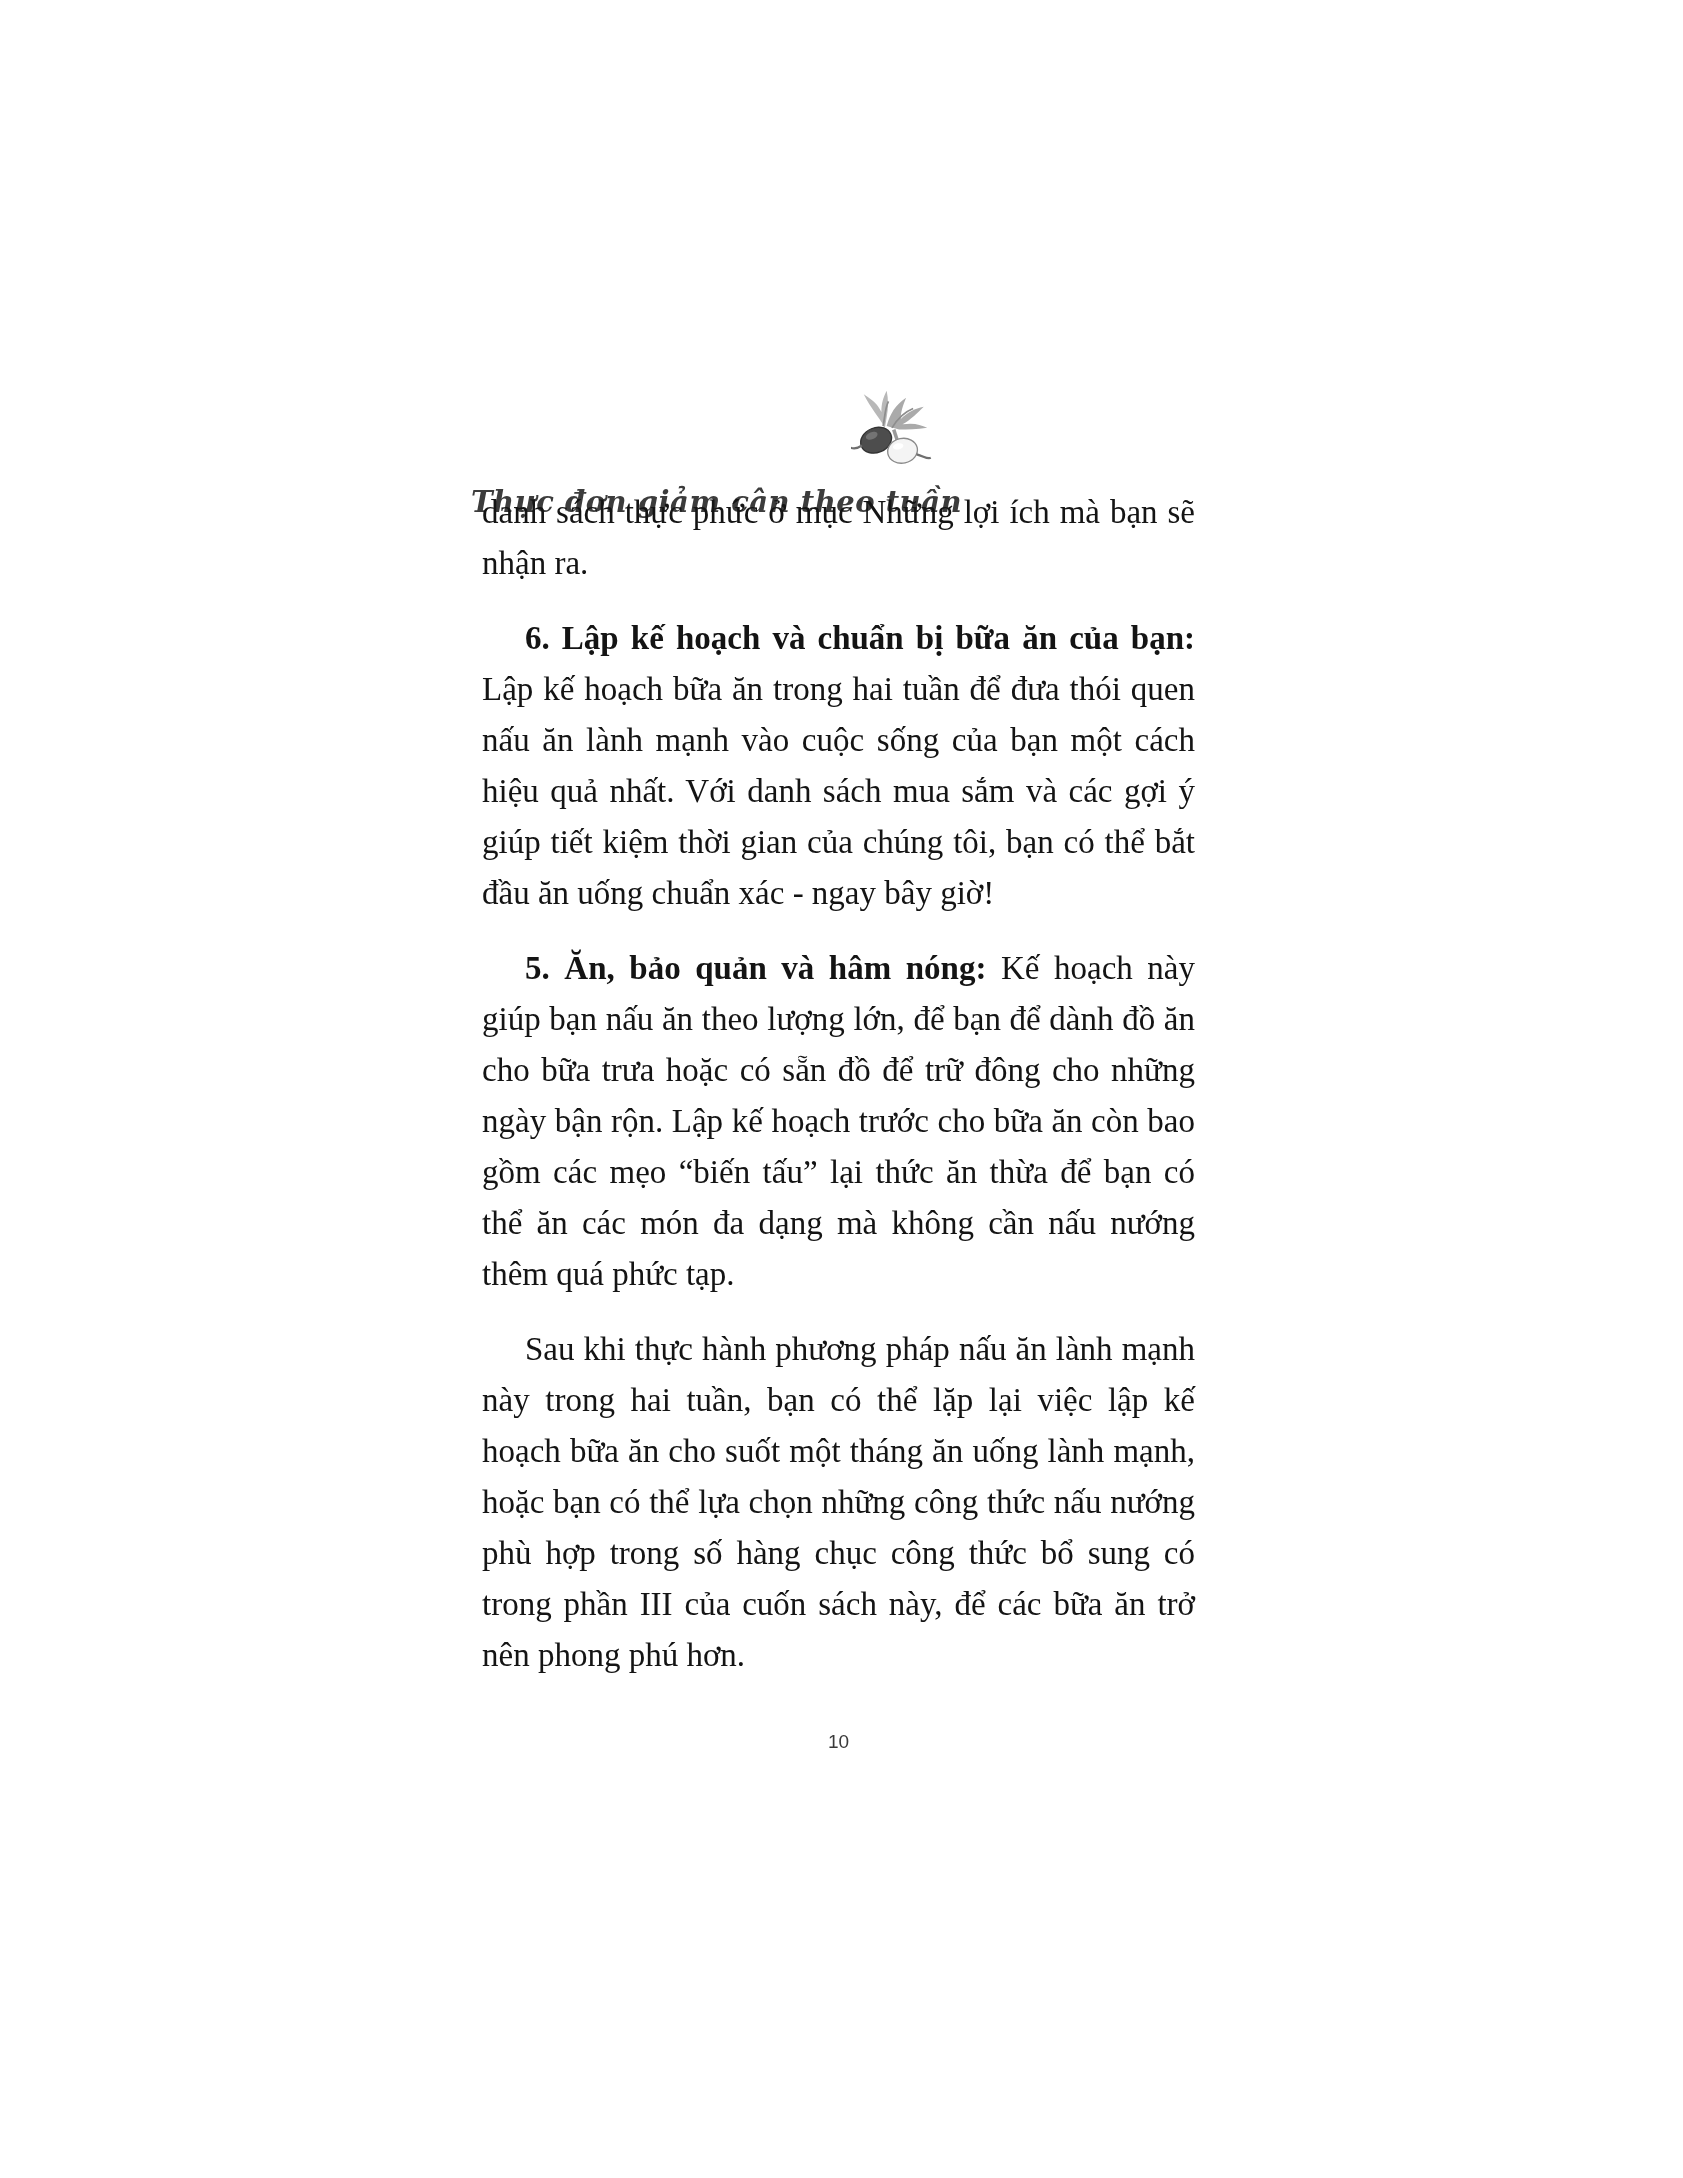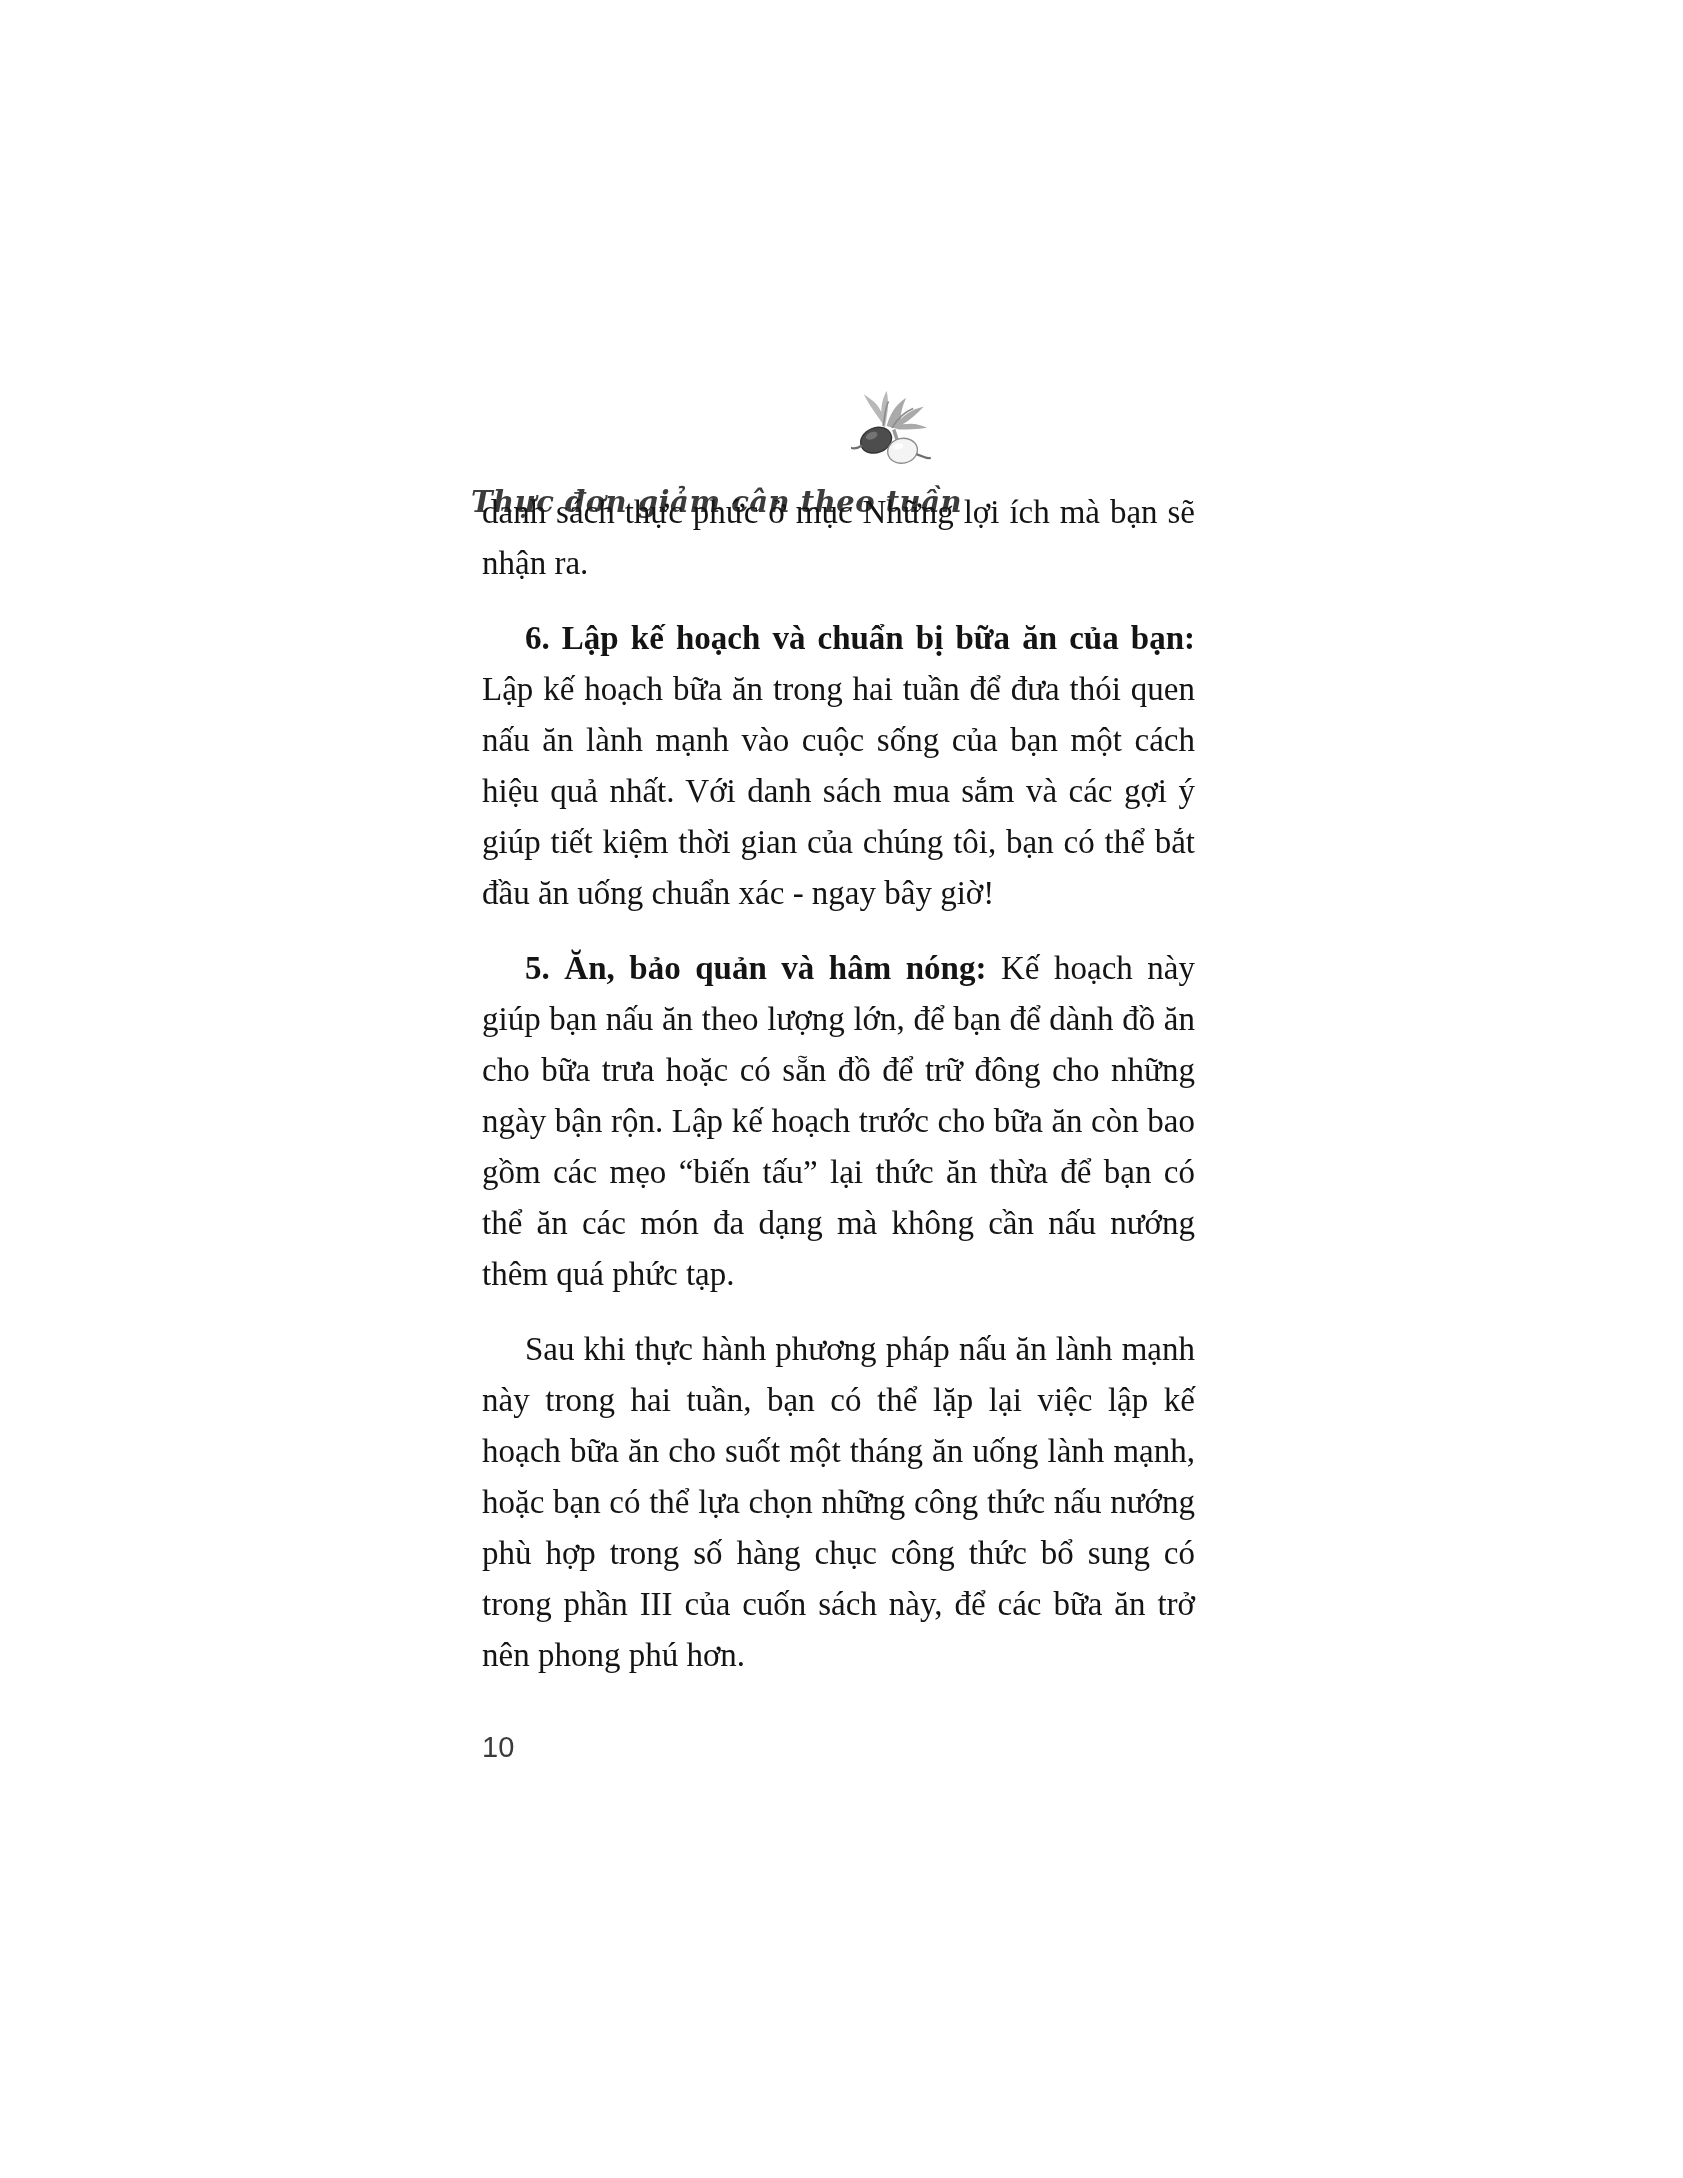--- a/index.html
+++ b/index.html
@@ -45,22 +45,23 @@
   .body-text p {
     margin: 0 0 24px 0;
     text-indent: 43px;
   }
   .body-text p.no-indent { text-indent: 0; }
   .body-text strong { font-weight: bold; }
   .page-number {
     position: absolute;
     left: 482px; top: 1731px;
     width: 713px;
+    text-align: center;
     font-family: "Liberation Sans", "DejaVu Sans", sans-serif;
-    font-size: 29px;
+    font-size: 19px;
     color: #3a3a3a;
   }
 </style>
 </head>
 <body>
 
 <header class="page-header">
   <span class="radish-icon">
     <svg viewBox="0 0 100 110" width="89" height="97" xmlns="http://www.w3.org/2000/svg">
 

